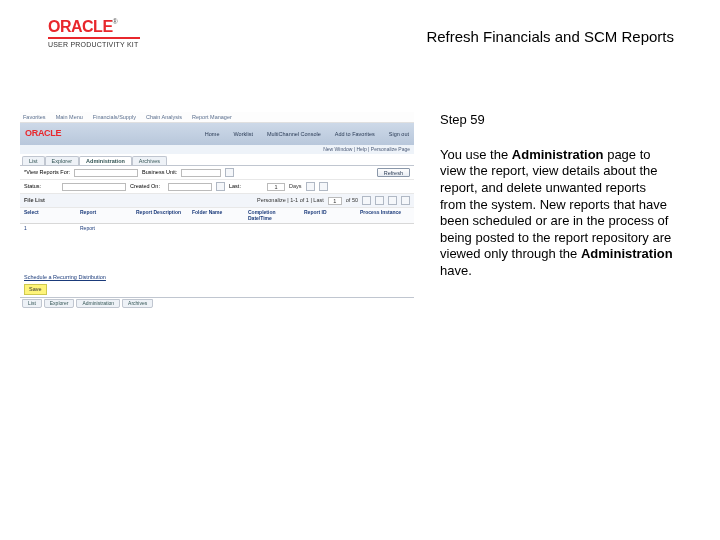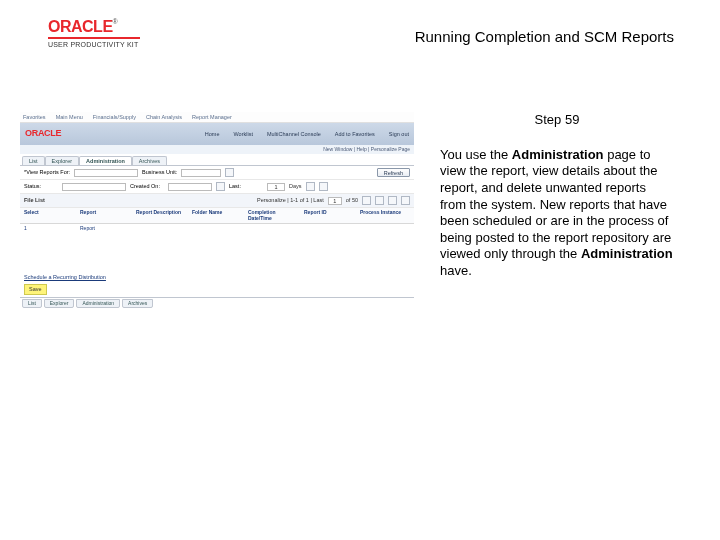--- a/index.html
+++ b/index.html
@@ -212,36 +212,35 @@
   }
   
   .right-col {
     flex: 1;
     font-size: 13px;
     color: #000;
     line-height: 1.28;
   }
   .step-label {
     margin-bottom: 18px;
-    text-align: center;
   }
   .instruction b { font-weight: bold; }
 </style>
 </head>
 <body>
 
 <div class="header">
   <div class="logo-block">
     <div>
       <span class="oracle-logo">ORACLE</span><span class="oracle-tm">®</span>
     </div>
     <div class="logo-underline"></div>
     <div class="upk-label">USER PRODUCTIVITY KIT</div>
   </div>
-  <div class="doc-title">Running Completion and SCM Reports</div>
+  <div class="doc-title">Refresh Financials and SCM Reports</div>
 </div>
 
 <div class="content">
 
   <div class="screenshot">
     <div class="ss-topbar">
       <span>Favorites</span>
       <span>Main Menu</span>
       <span>Financials/Supply</span>
       <span>Chain Analysis</span>

